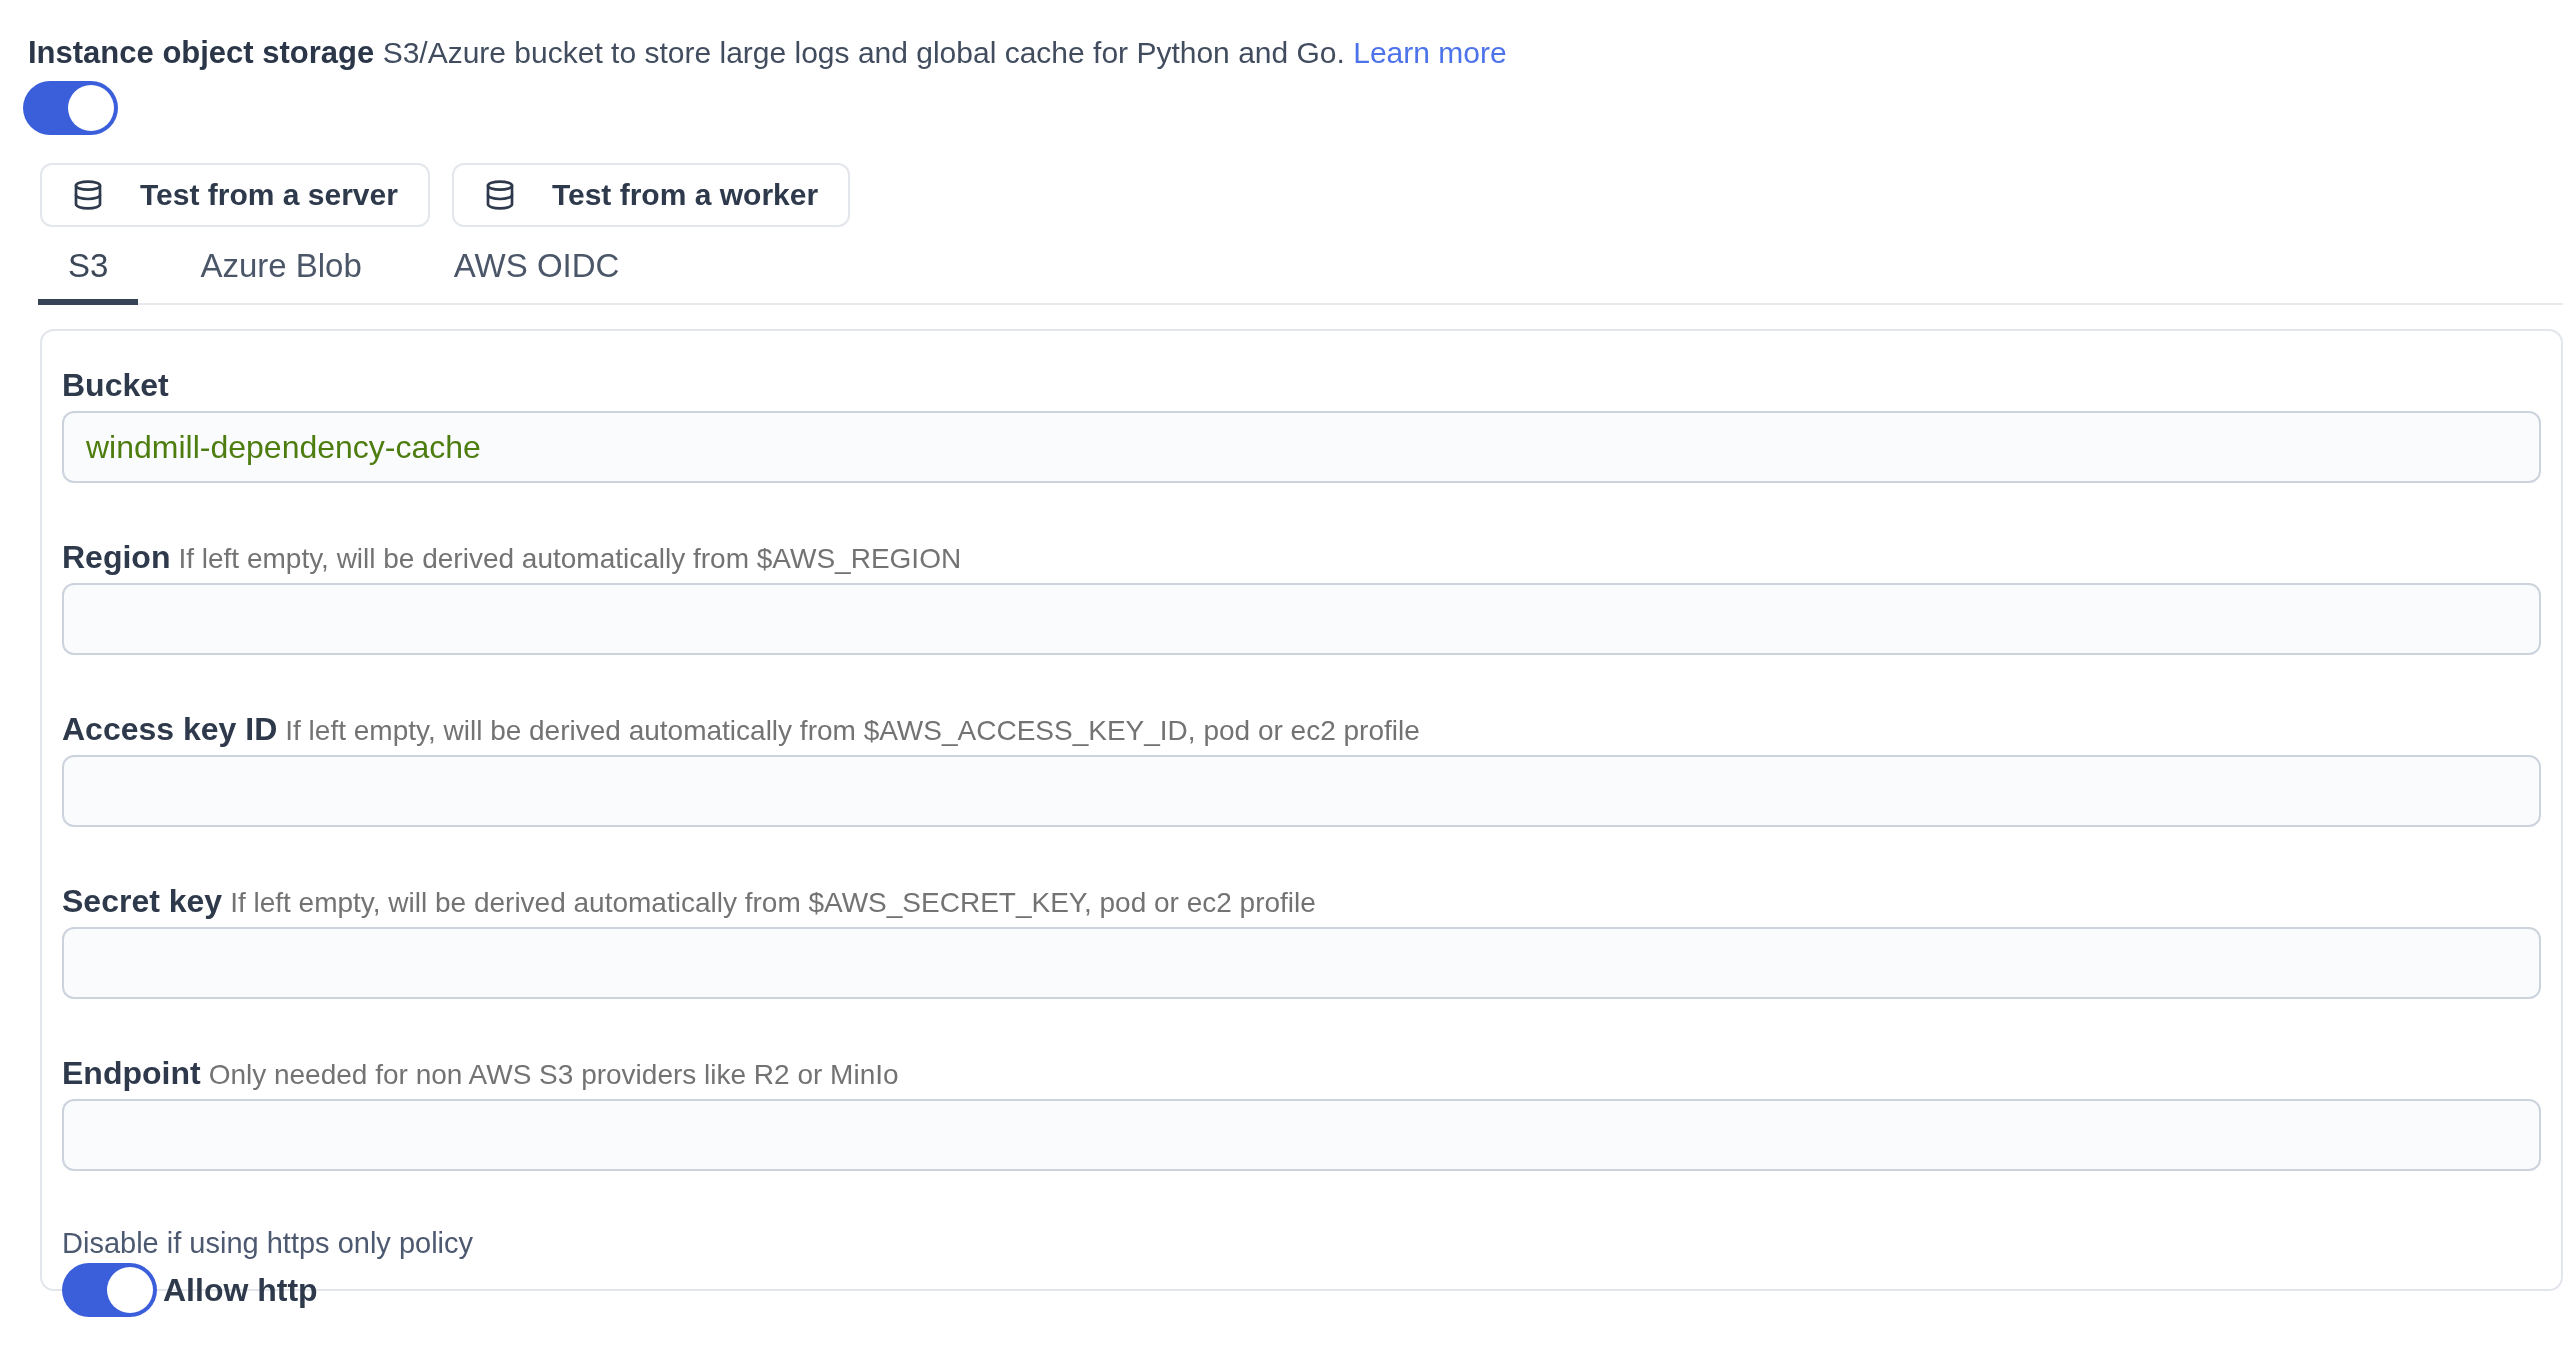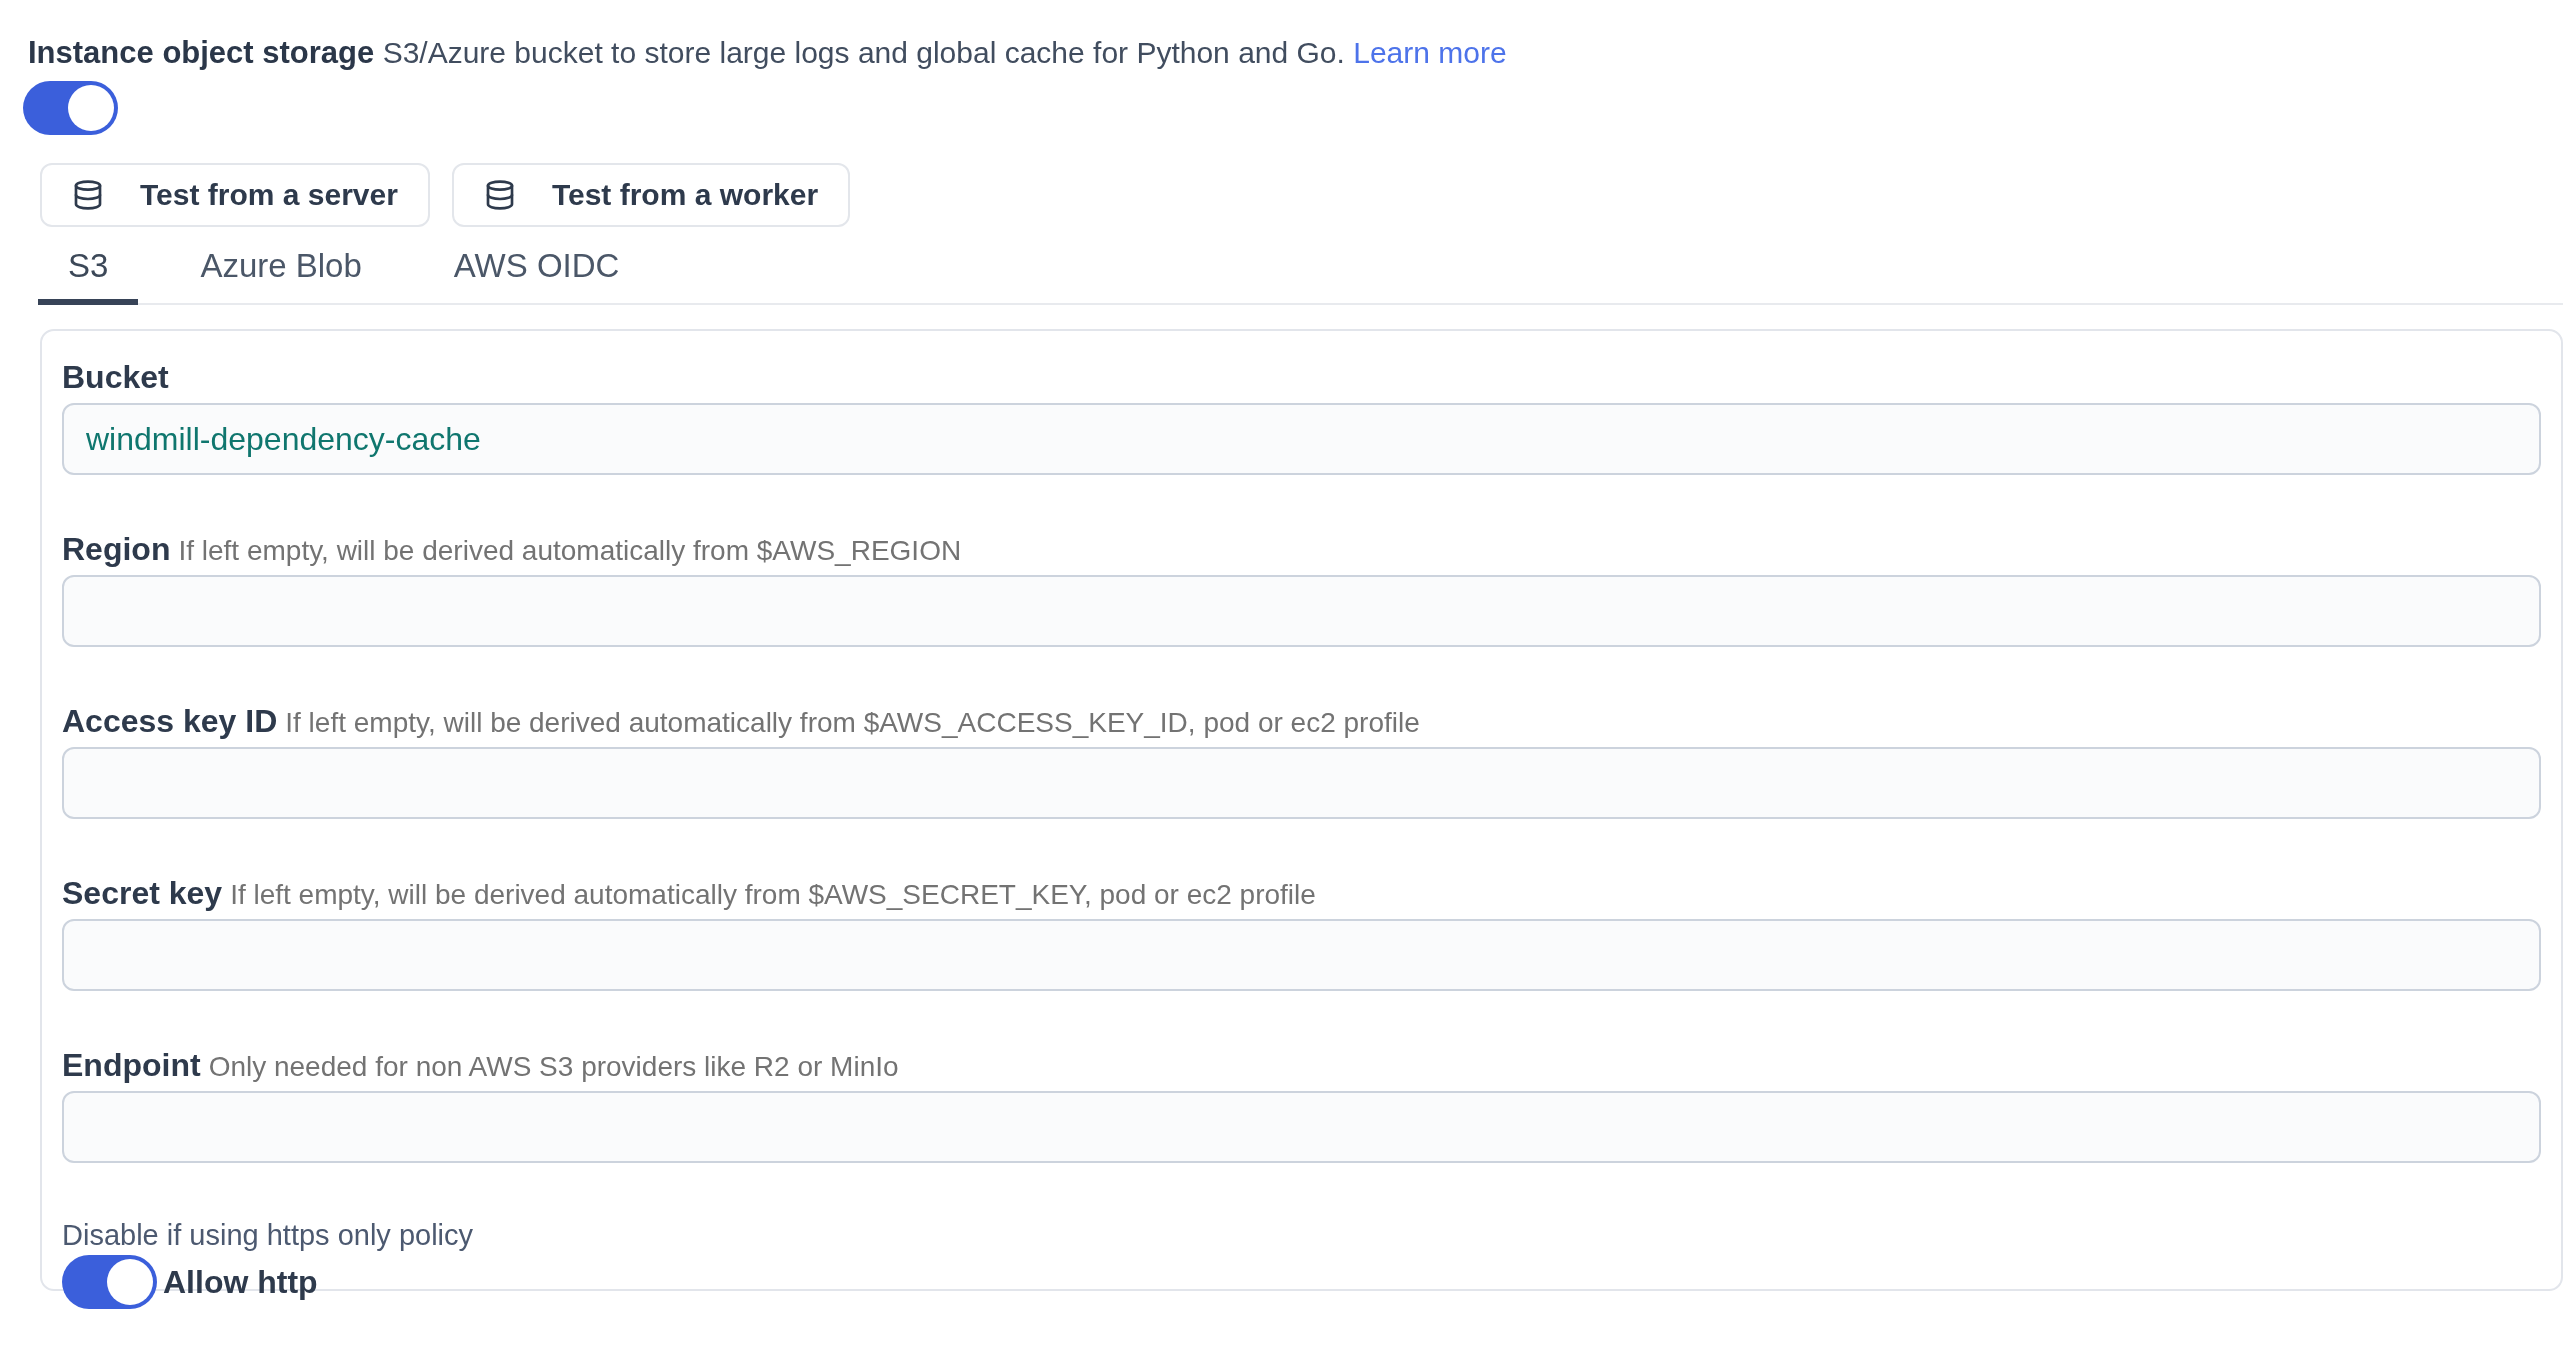--- a/index.html
+++ b/index.html
@@ -100,21 +100,21 @@
     background: #374357;
   }
 
   
   .panel {
     margin: 24px 0 0 40px;
     width: 2523px;
     height: 962px;
     border: 2px solid #e2e5eb;
     border-radius: 14px;
-    padding: 28px 20px 0 20px;
+    padding: 36px 20px 0 20px;
   }
   .field { margin-bottom: 56px; }
   .field-label-line {
     line-height: 36px;
     margin-bottom: 2px;
   }
   .field-label {
     font-size: 32px;
     font-weight: bold;
     color: #2e3a4c;
@@ -126,21 +126,21 @@
     margin-left: 8px;
   }
   .text-input {
     width: 100%;
     height: 72px;
     border: 2px solid #ccd3dd;
     border-radius: 12px;
     background: #fafbfc;
     font-family: "Liberation Sans", sans-serif;
     font-size: 32px;
-    color: #0f766e;
+    color: #4d7c0f;
     padding: 0 22px;
     outline: none;
     display: block;
   }
   .http-note {
     margin-top: 46px;
     font-size: 29px;
     line-height: 32px;
     color: #4c5970;
   }

